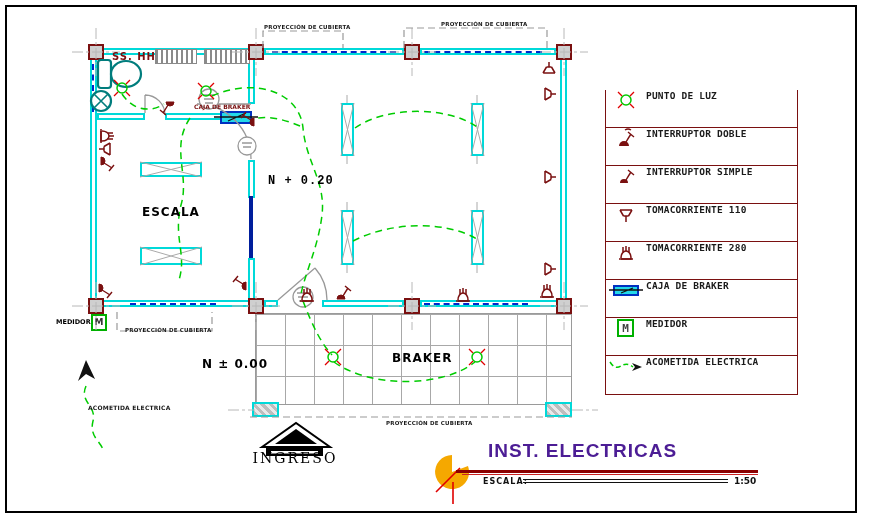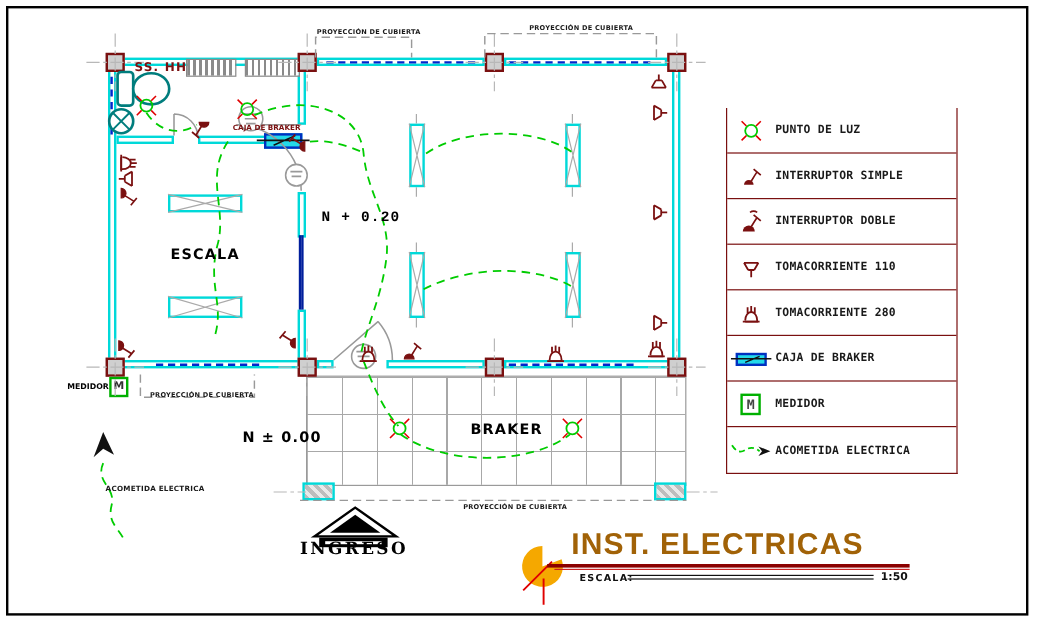--- a/index.html
+++ b/index.html
@@ -29,35 +29,35 @@
      border:2px solid #0030c0;background:#24d9e8;z-index:5;}
   #medidor-box{position:absolute;left:91px;top:314px;width:16px;height:17px;box-sizing:border-box;
      border:2px solid #00b000;z-index:6;font-size:9px;font-weight:bold;color:#333;
      text-align:center;line-height:13px;background:#fff;}
   
   #legend{position:absolute;left:605px;top:90px;width:193px;z-index:9;}
   #legend-header{box-sizing:border-box;border:3px solid #9a9a9a;background:#fff;height:24px;
      text-align:center;font-weight:bold;font-size:13px;letter-spacing:4px;color:#e00000;
      line-height:18px;font-family:"DejaVu Sans",sans-serif;}
   #legend-body{box-sizing:border-box;border:1px solid #7a1010;border-top:none;}
-  .lrow{display:flex;align-items:center;height:38px;border-bottom:1px solid #7a1010;box-sizing:border-box;}
+  .lrow{display:flex;align-items:flex-start;height:38px;border-bottom:1px solid #7a1010;box-sizing:border-box;}
   .lrow:last-child{border-bottom:none;}
   .lsym{width:40px;flex:0 0 40px;display:flex;justify-content:center;align-items:center;}
   .ltxt{font-family:"DejaVu Sans Mono",monospace;font-size:9.5px;font-weight:bold;color:#1a1a1a;letter-spacing:.2px;white-space:nowrap;}
   
-  #tb-title{position:absolute;left:476px;top:440px;font-size:25px;font-weight:bold;color:#a16207;
+  #tb-title{position:absolute;left:488px;top:440px;font-size:19px;font-weight:bold;color:#4c1d95;
      letter-spacing:1px;font-family:"Liberation Sans",sans-serif;z-index:9;}
   #tb-underline1{position:absolute;left:456px;top:470px;width:302px;height:3px;background:#8b0000;z-index:9;}
   #tb-underline2{position:absolute;left:462px;top:474px;width:296px;height:1px;background:#cc2222;z-index:9;}
   #tb-escala{position:absolute;left:483px;top:477px;font-size:8px;font-weight:bold;color:#111;letter-spacing:1px;z-index:9;}
   #tb-dline{position:absolute;left:523px;top:479px;width:205px;height:4px;box-sizing:border-box;
      border-top:1.5px solid #111;border-bottom:1.5px solid #111;z-index:9;}
   #tb-scale{position:absolute;left:734px;top:476px;font-size:9px;font-weight:bold;color:#111;z-index:9;}
   #ingreso-lbl{position:absolute;left:250px;top:450px;width:90px;text-align:center;font-size:14px;
-     font-weight:bold;letter-spacing:2px;font-family:"DejaVu Serif",serif;z-index:9;}
+     font-weight:normal;letter-spacing:2px;font-family:"DejaVu Serif",serif;z-index:9;}
   svg.overlay{position:absolute;left:0;top:0;z-index:7;pointer-events:none;}
 </style>
 </head>
 <body>
 
 <div id="sheet">
   <div id="frame"></div>
 
   <div>
 
@@ -246,39 +246,39 @@
             <path d="M-8,-8 L-4,-4 M8,-8 L4,-4 M-8,8 L-4,4 M8,8 L4,4" stroke="#e00000" stroke-width="1.3"></path>
           </g>
             </svg>
           </span>
         <span class="ltxt">PUNTO DE LUZ</span>
       </div>
 
       <div class="lrow">
         <span class="lsym">
           <svg width="22" height="20">
+              <g transform="translate(9,18)">
+            <path d="M-5,0 A5,5 0 1 1 5,0 Z" fill="#7a1010"></path>
+            <path d="M2,-4 Q5,-9 7,-12 M4,-14 L10,-9 M1,-16 Q4,-18 7,-16" stroke="#7a1010" stroke-width="1.4" fill="none"></path>
+          </g>
+            </svg>
+          </span>
+        <span class="ltxt">INTERRUPTOR DOBLE</span>
+      </div>
+
+      <div class="lrow">
+        <span class="lsym">
+          <svg width="22" height="20">
               <g transform="translate(9,17)">
             <path d="M-4,0 A4,4 0 1 1 4,0 Z" fill="#7a1010"></path>
             <path d="M2,-3 Q5,-8 7,-11 M4,-13 L10,-8" stroke="#7a1010" stroke-width="1.4" fill="none"></path>
           </g>
             </svg>
           </span>
         <span class="ltxt">INTERRUPTOR SIMPLE</span>
-      </div>
-
-      <div class="lrow">
-        <span class="lsym">
-          <svg width="22" height="20">
-              <g transform="translate(9,18)">
-            <path d="M-5,0 A5,5 0 1 1 5,0 Z" fill="#7a1010"></path>
-            <path d="M2,-4 Q5,-9 7,-12 M4,-14 L10,-9 M1,-16 Q4,-18 7,-16" stroke="#7a1010" stroke-width="1.4" fill="none"></path>
-          </g>
-            </svg>
-          </span>
-        <span class="ltxt">INTERRUPTOR DOBLE</span>
       </div>
 
 
       <div class="lrow">
         <span class="lsym">
           <svg width="22" height="20">
               <g transform="translate(11,15)" stroke="#7a1010" stroke-width="1.5" fill="none">
             <path d="M-6,-9 L6,-9 M-6,-9 L-2.5,-3 M6,-9 L2.5,-3 M-2.5,-3 L2.5,-3 M0,-3 L0,3"></path>
           </g>
             </svg>

